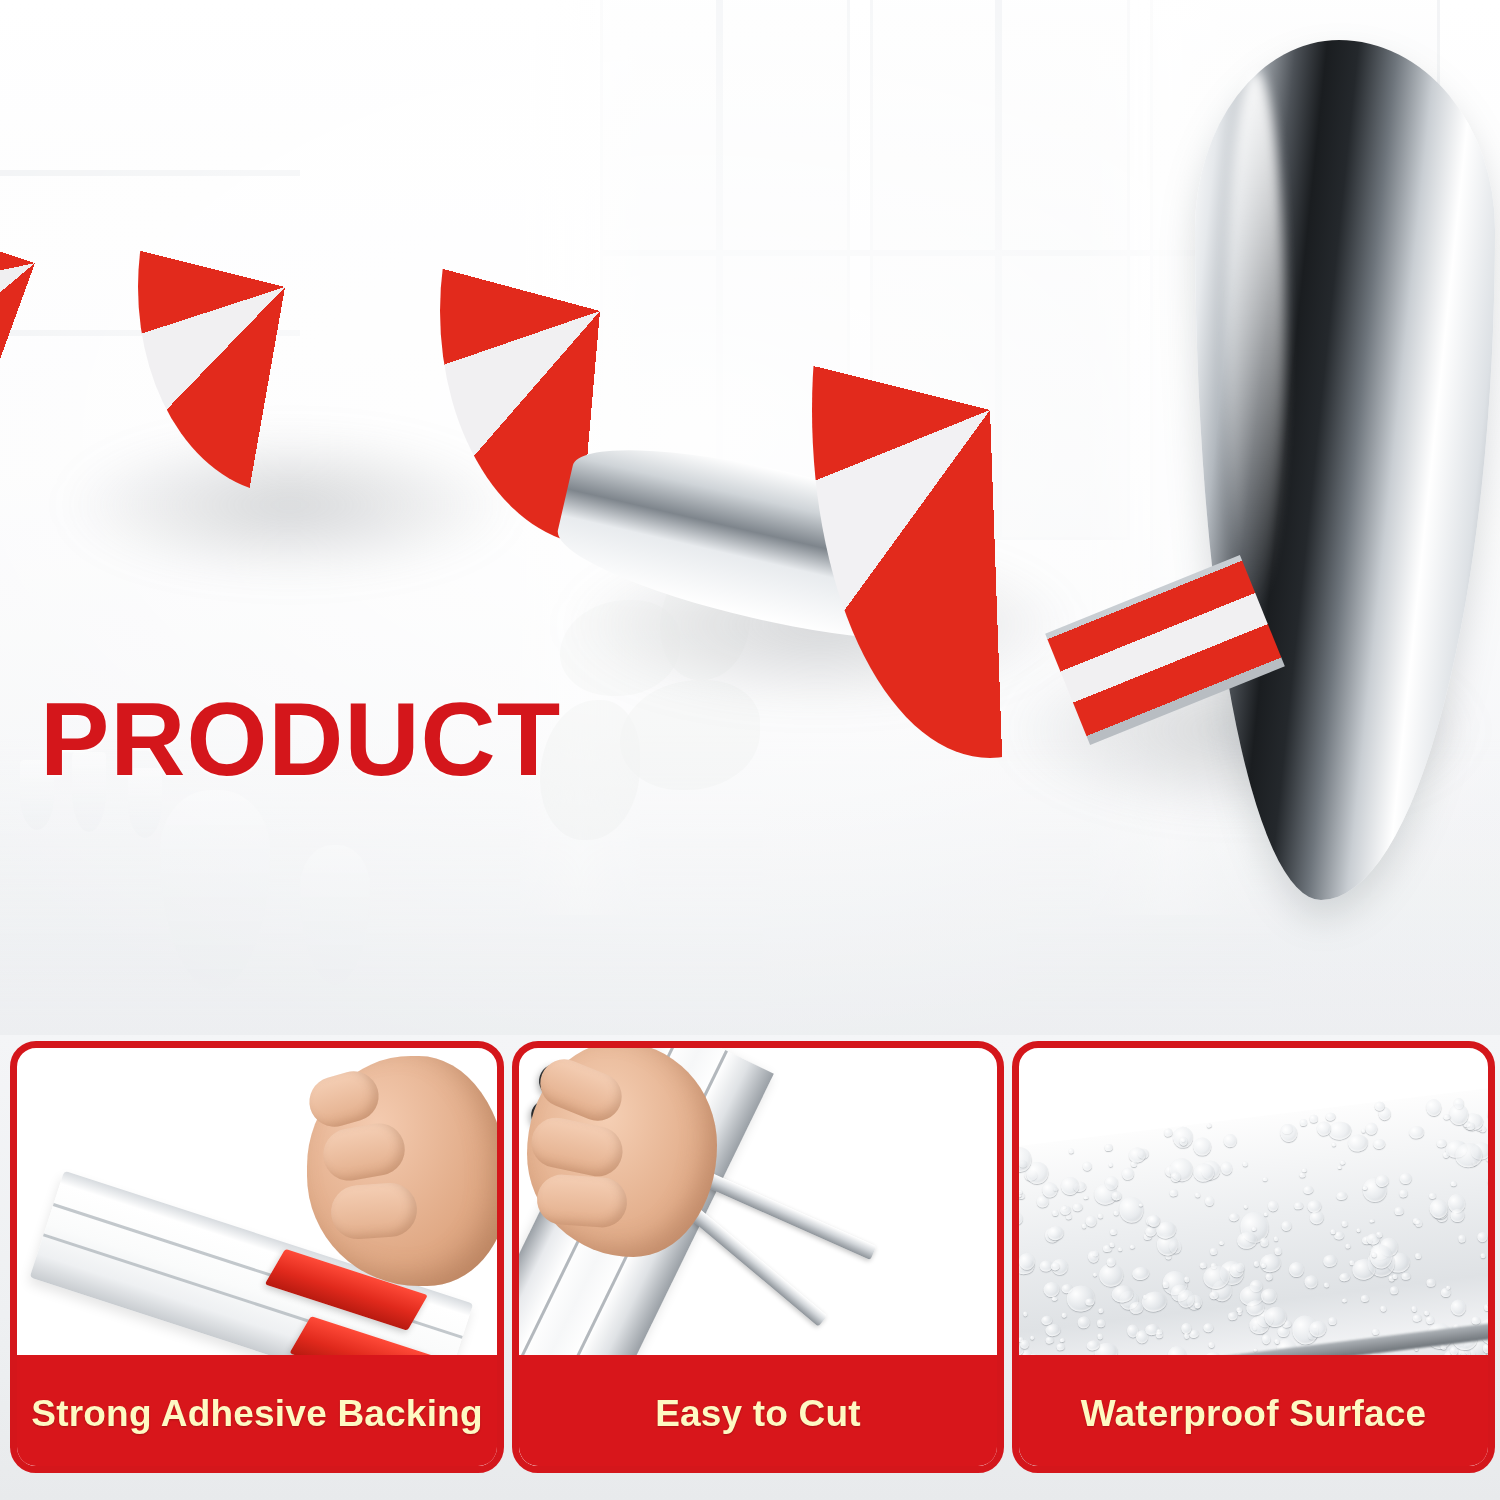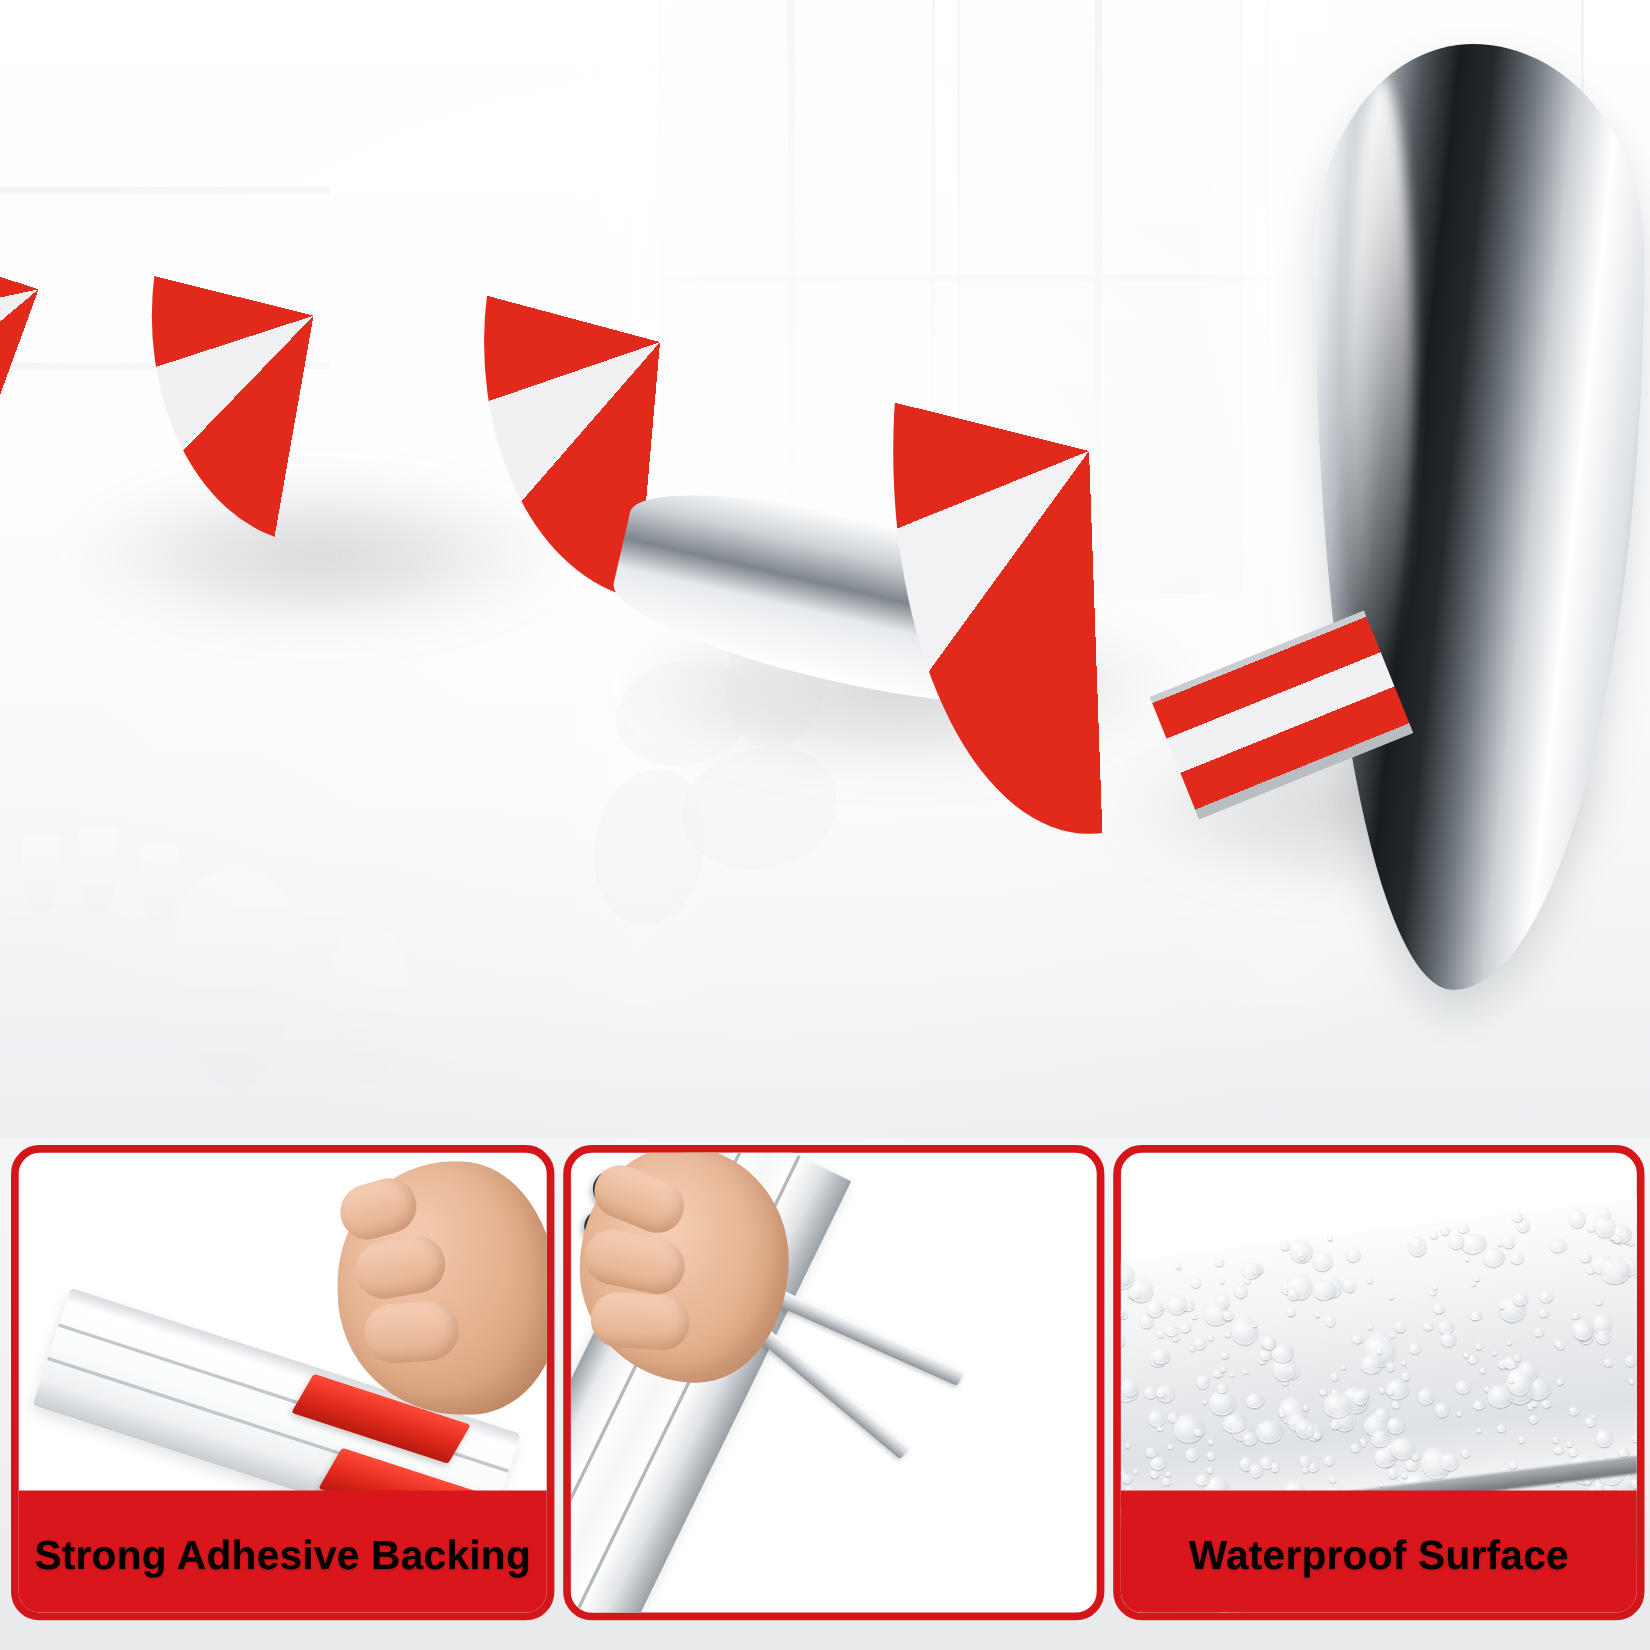--- a/index.html
+++ b/index.html
@@ -111,21 +111,21 @@
   }
   .panel .art { position:absolute; inset:0; }
   .cap {
     position:absolute; bottom:-7px; left:-7px; right:-7px;
     height:118px;
     background:#D8161B;
     border-radius:0 0 26px 26px;
     display:flex; align-items:center; justify-content:center;
   }
   .cap-text {
-    color:#000000; font-size:37px; font-weight:bold;
+    color:#fef9c3; font-size:37px; font-weight:bold;
     letter-spacing:.2px; white-space:nowrap;
     text-shadow:0 1px 2px rgba(0,0,0,.22);
   }
 
   
   .p1-strip {
     position:absolute; left:30px; top:120px; width:430px; height:112px;
     background:linear-gradient(180deg,#d7dbdf 0%,#ffffff 12%,#fafbfb 50%,#eef0f2 78%,#c8ccd0 100%);
     transform:rotate(18deg); transform-origin:left center;
     border-radius:4px;
@@ -313,20 +313,21 @@
                   transform:rotate(-22deg);
                   background:linear-gradient(180deg,
                     #c9ced3 0%, #c9ced3 5%,
                     #e22a1c 5%, #e22a1c 34%,
                     #f1f0f2 34%, #f1f0f2 62%,
                     #e22a1c 62%, #e22a1c 92%,
                     #b8bdc2 92%, #b8bdc2 100%);"></div>
     </div>
 
     <div class="title-block">
+      <div class="title-line">PRODUCT</div>
     </div>
   </div>
 
   <div class="panels">
 
     <div class="panel" style="left:10px;width:494px;">
       <div class="art">
         <div class="p1-strip">
           <div class="seam" style="top:34px;"></div>
           <div class="seam" style="top:66px;"></div>
@@ -350,20 +351,23 @@
           <div class="line" style="left:96px;"></div>
         </div>
         <div class="p2-blade" style="left:126px;top:96px;width:250px;height:15px;transform:rotate(24deg);transform-origin:left center;"></div>
         <div class="p2-blade" style="left:120px;top:112px;width:240px;height:14px;transform:rotate(40deg);transform-origin:left center;"></div>
         <div class="p2-handle" style="left:22px;top:8px;width:120px;height:34px;transform:rotate(28deg);transform-origin:left center;"></div>
         <div class="p2-handle" style="left:16px;top:42px;width:112px;height:30px;transform:rotate(42deg);transform-origin:left center;"></div>
         <div class="p2-hand"></div>
         <div class="p1-finger" style="left:20px;top:18px;width:84px;height:48px;transform:rotate(22deg);"></div>
         <div class="p1-finger" style="left:12px;top:74px;width:92px;height:50px;transform:rotate(12deg);"></div>
         <div class="p1-finger" style="left:18px;top:128px;width:90px;height:50px;transform:rotate(4deg);"></div>
+      </div>
+      <div class="cap">
+        <span class="cap-text">Easy to Cut</span>
       </div>
     </div>
 
     <div class="panel" style="left:1012px;width:483px;">
       <div class="art">
         <div class="p3-surface" id="dropfield">
             <div class="drop" style="width: 12.36px; height: 13.4869px; left: 184.533px; top: 112.36px;"></div>
             <div class="drop" style="width: 6.78357px; height: 5.78088px; left: 468.867px; top: 258.428px;"></div>
             <div class="drop" style="width: 5.62224px; height: 5.88526px; left: 164.133px; top: 267.486px;"></div>
             <div class="drop" style="width: 5.33597px; height: 4.81236px; left: 70.1253px; top: 170.815px;"></div>

